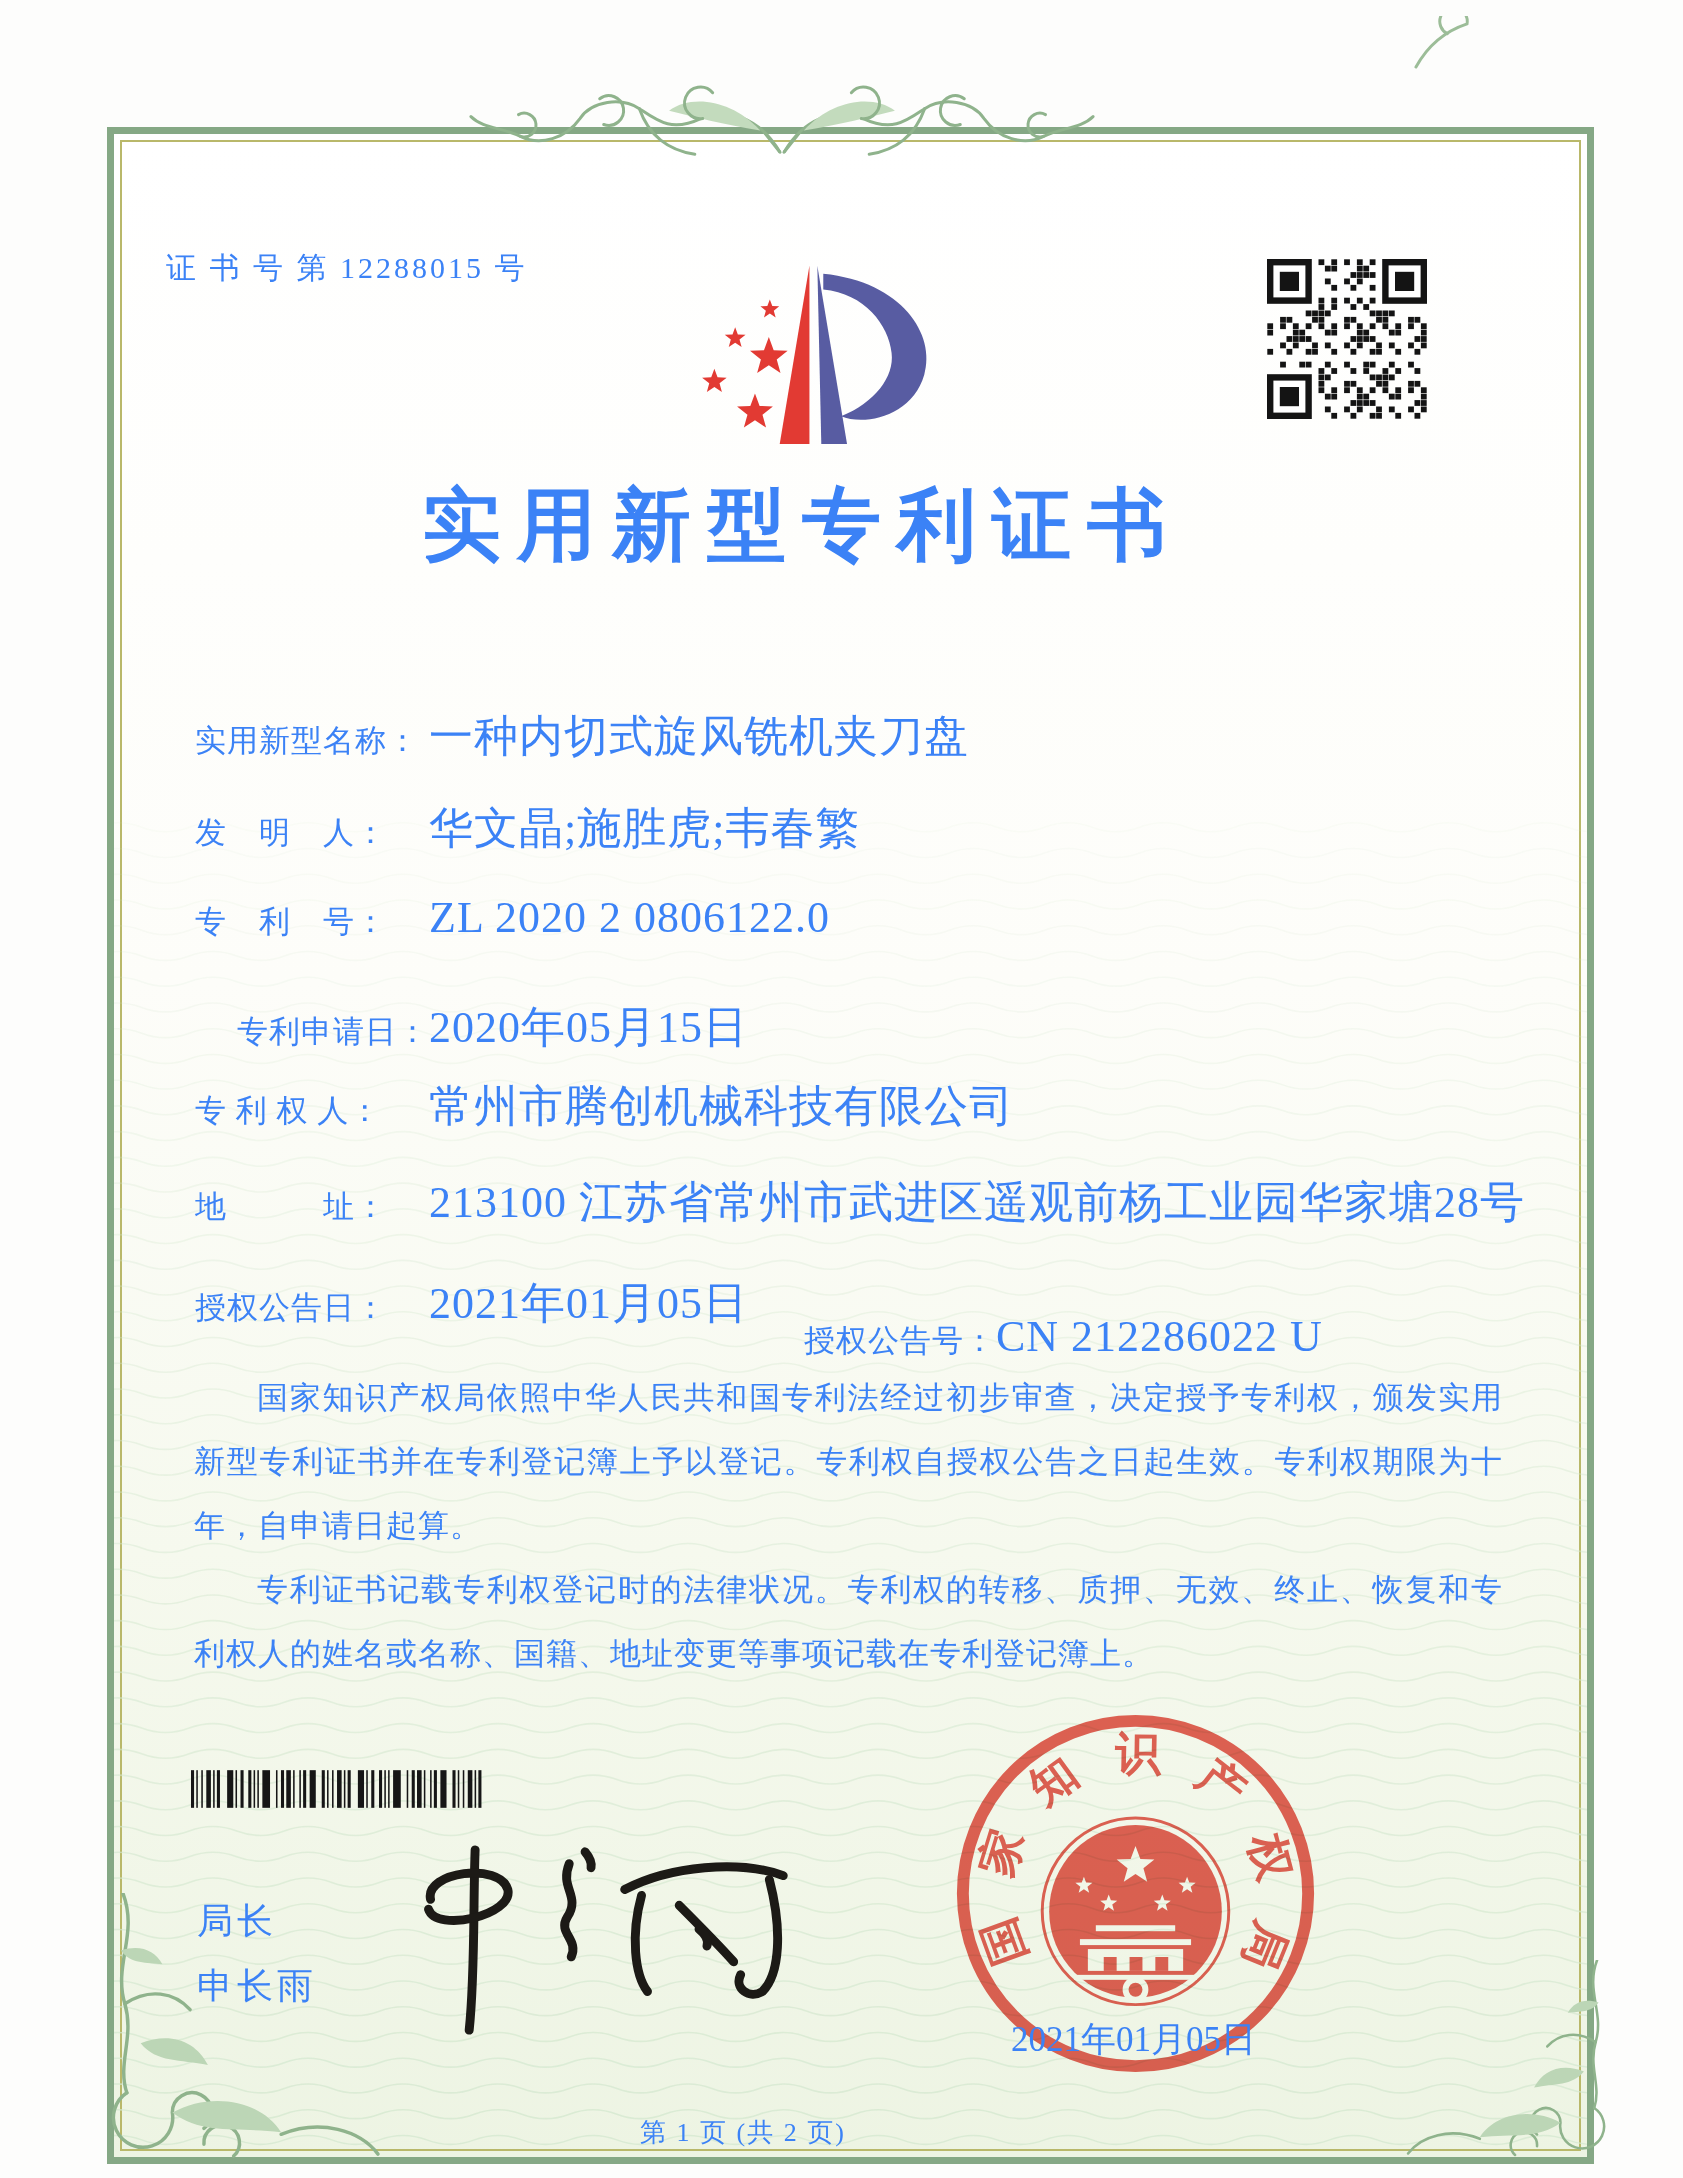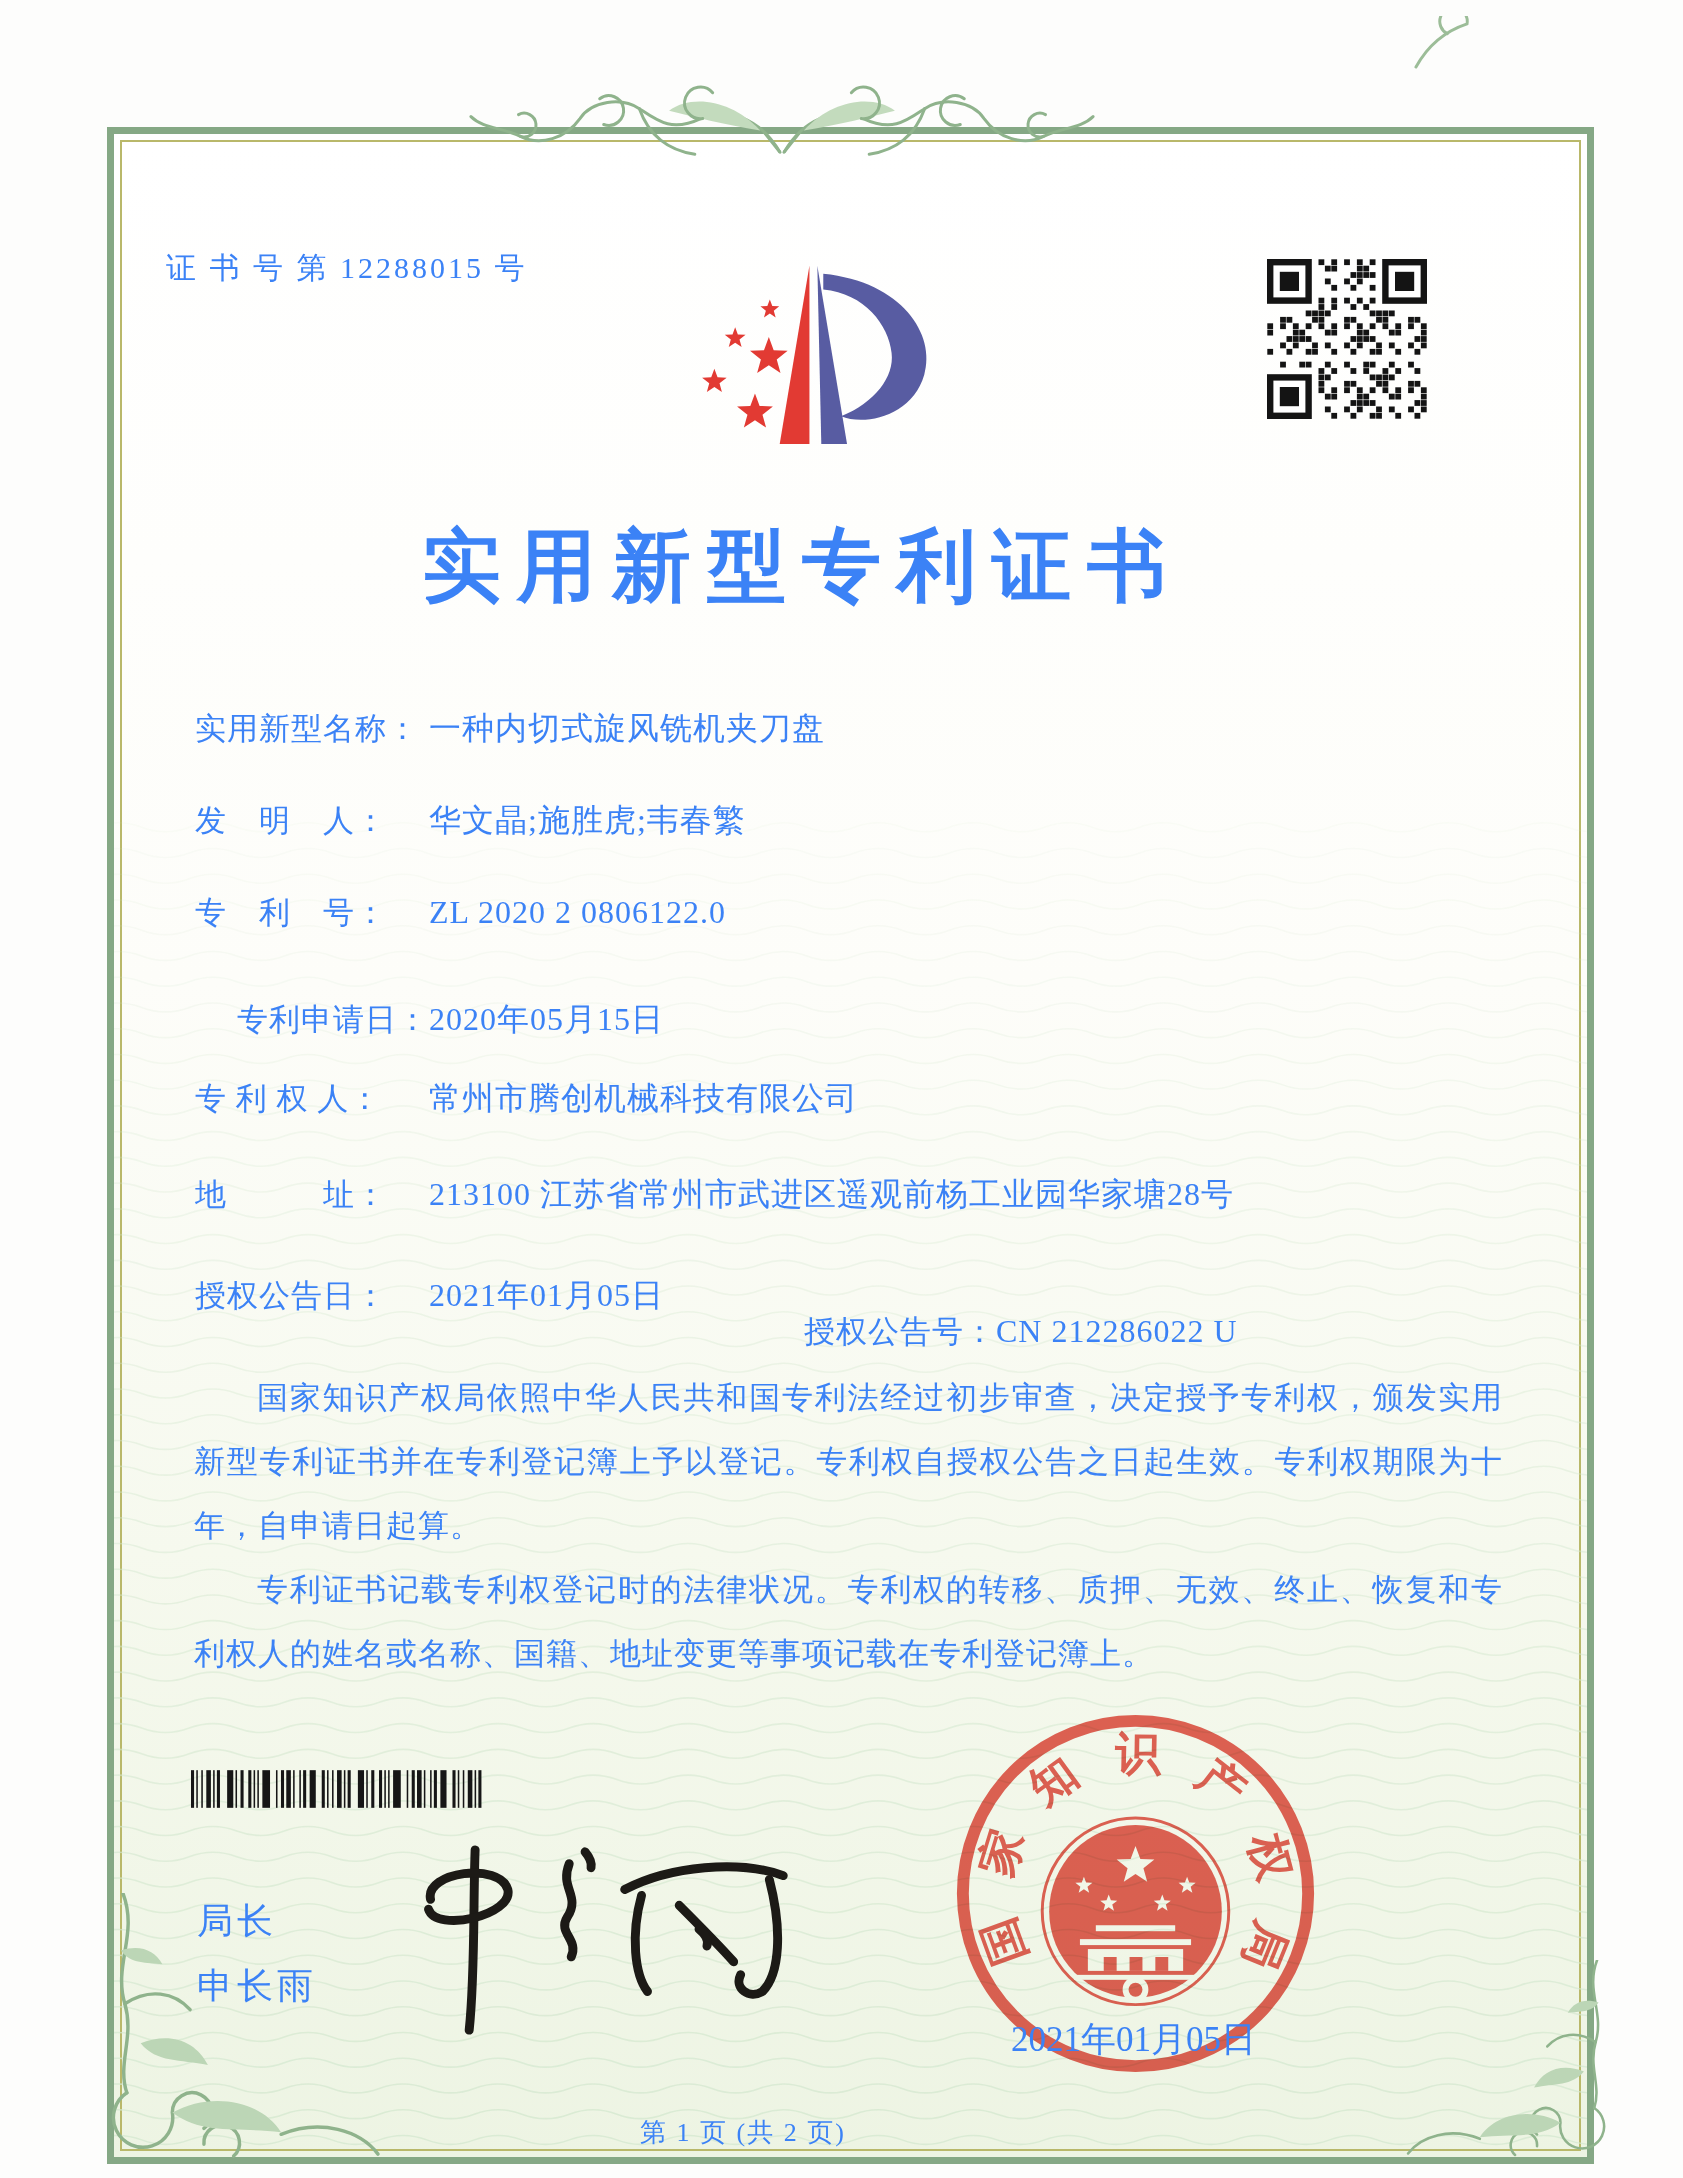--- a/index.html
+++ b/index.html
@@ -4,25 +4,25 @@
 <style>
   html,body{margin:0;padding:0;background:#ffffff;}
   .page{position:relative;width:1683px;height:2178px;background:#fdfdfc;overflow:hidden;
         font-family:"Liberation Serif","DejaVu Serif",serif;color:#3b82f6;}
   .frame{position:absolute;left:107px;top:127px;width:1487px;height:2037px;
          border:7px solid #85a885;box-sizing:border-box;
          background:linear-gradient(180deg,#ffffff 0%,#fdfdf9 42%,#f6f9ee 70%,#edf4e3 100%);}
   .frame-inner{position:absolute;inset:6px;border:2px solid #b9b86a;}
   .abs{position:absolute;}
   .cert-no{left:166px;top:248px;font-size:30px;letter-spacing:3px;}
-  .title{left:406px;top:514px;width:792px;text-align:center;font-size:79px;font-weight:bold;
+  .title{left:406px;top:473px;width:792px;text-align:center;font-size:79px;font-weight:bold;
          letter-spacing:16px;white-space:nowrap;}
   .row{left:195px;white-space:nowrap;font-size:31px;}
   .row .lbl{display:inline-block;width:234px;letter-spacing:1px;}
-  .row .val{font-size:32px;letter-spacing:1px;}
+  .row .val{font-size:44px;letter-spacing:1px;}
   .grant2{position:absolute;left:609px;top:0;white-space:nowrap;margin-top:37px;}
   .paras{left:194px;top:1366px;width:1309px;font-size:31px;line-height:64px;
          text-align:justify;letter-spacing:1px;}
   .paras p{margin:0;text-indent:63px;}
   .signer{left:197px;font-size:36px;font-family:"Liberation Sans","DejaVu Sans",sans-serif;
           letter-spacing:4px;}
   .seal-date{left:975px;top:2016px;width:317px;text-align:center;font-size:35px;z-index:6;}
   .footer{left:525px;top:2115px;width:436px;text-align:center;font-size:26px;letter-spacing:2px;}
   svg{display:block;}
   .seal-svg{mix-blend-mode:multiply;z-index:5;}

